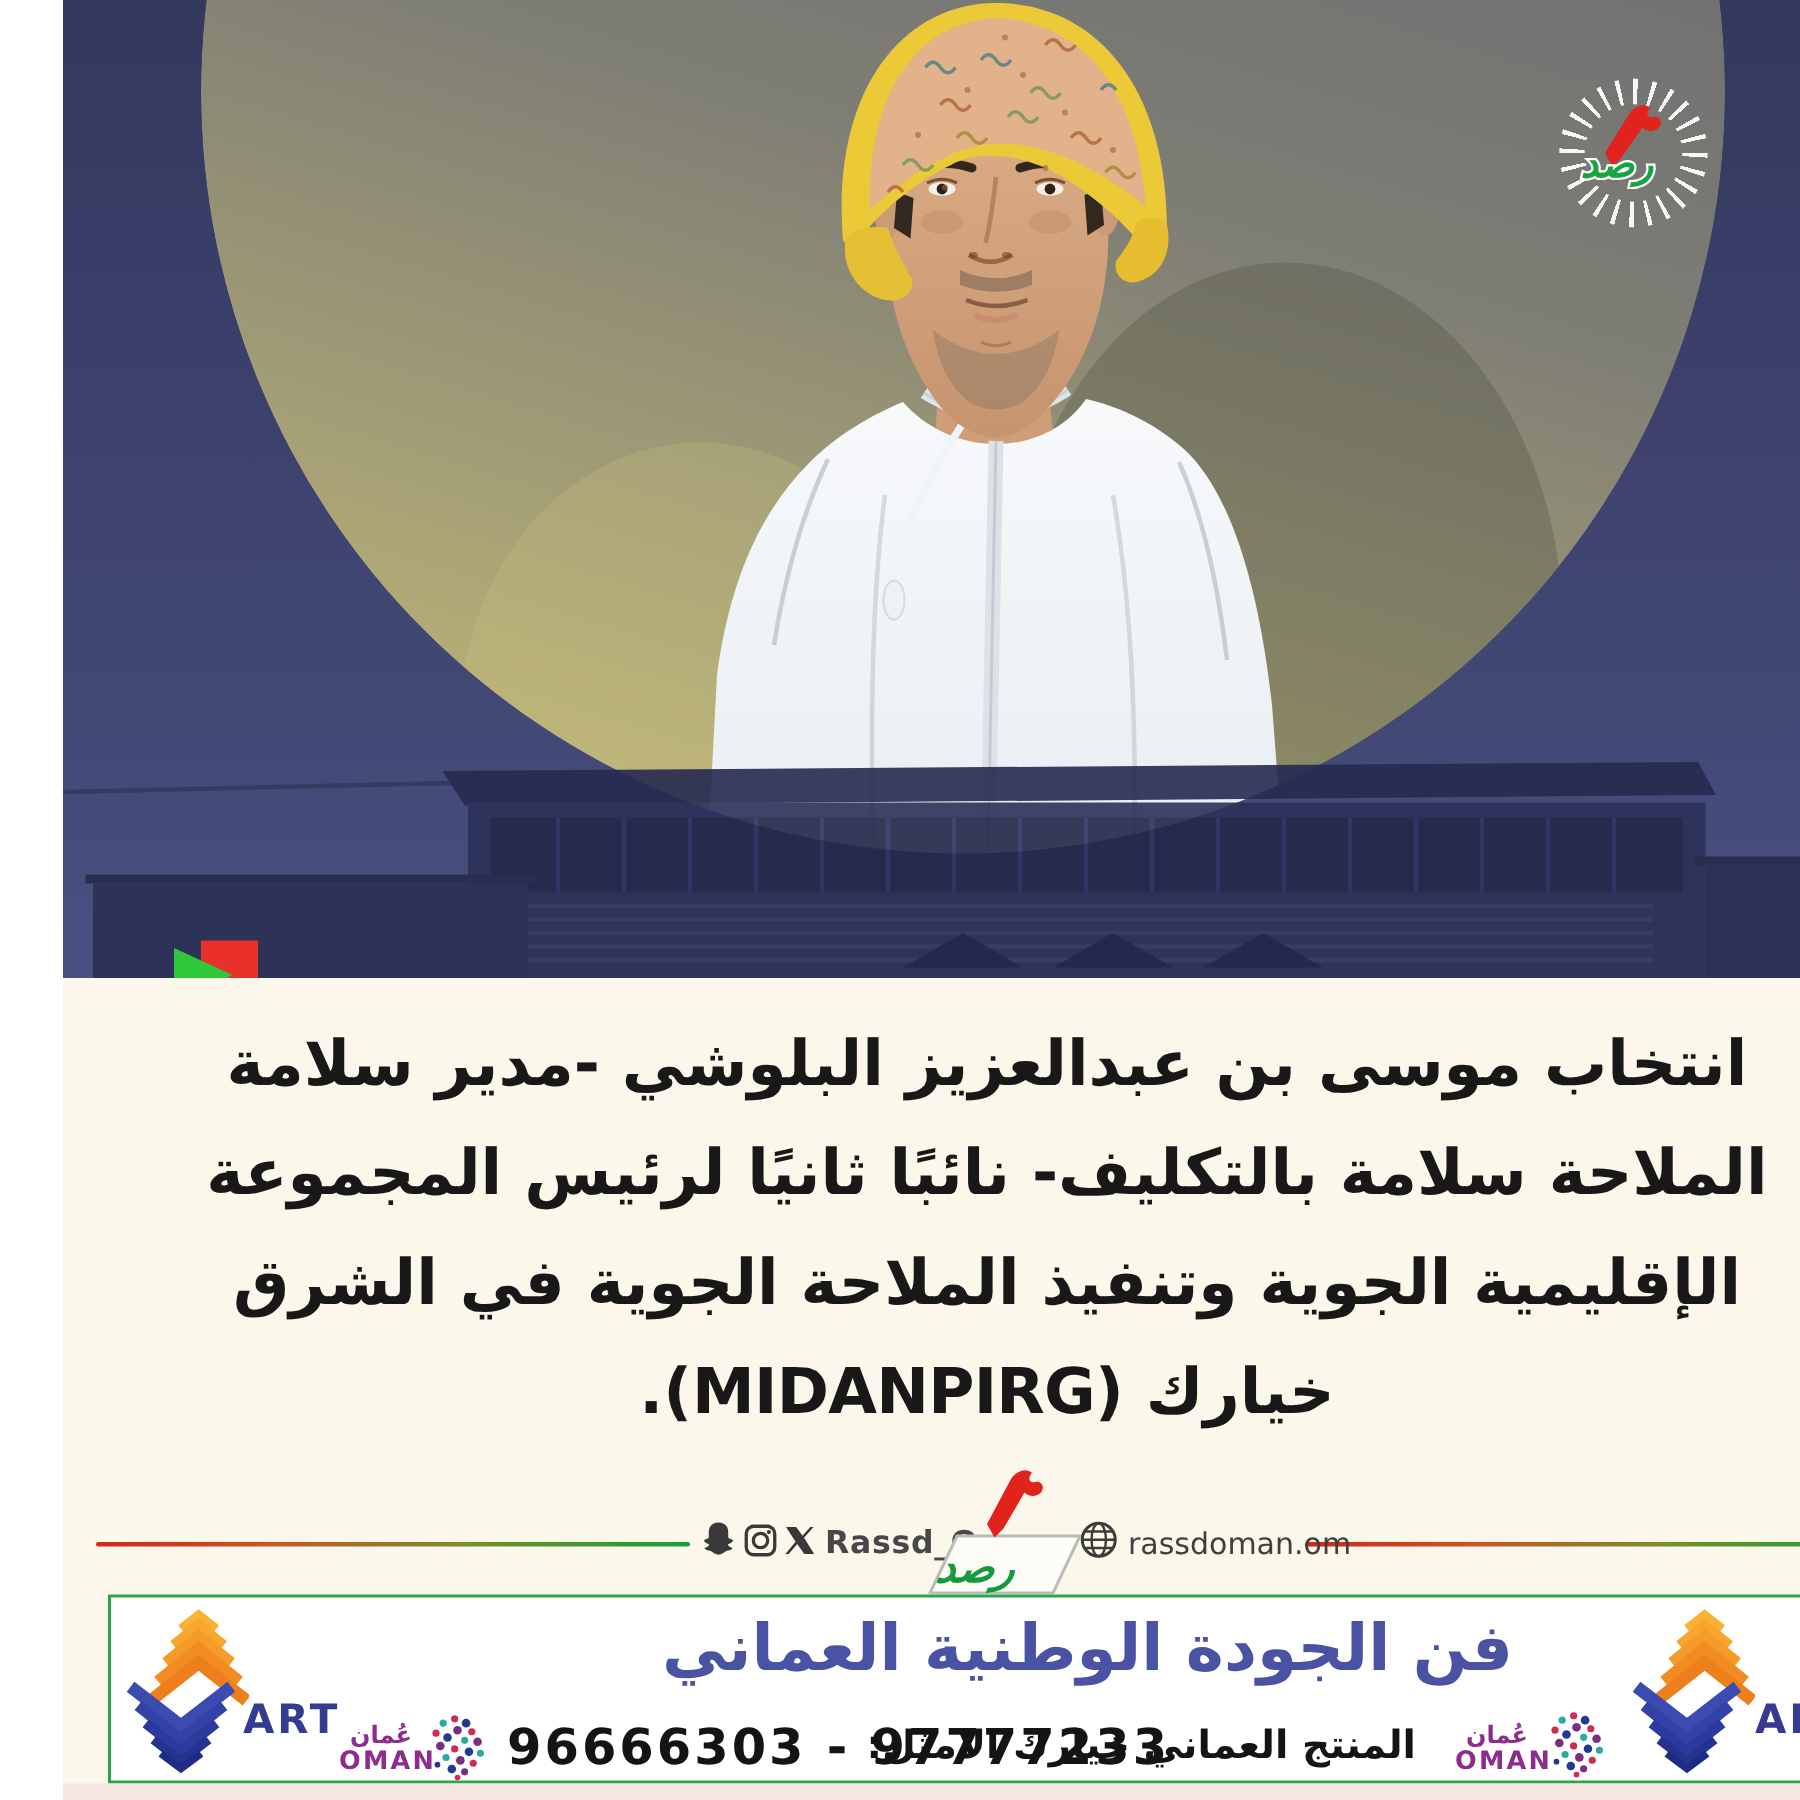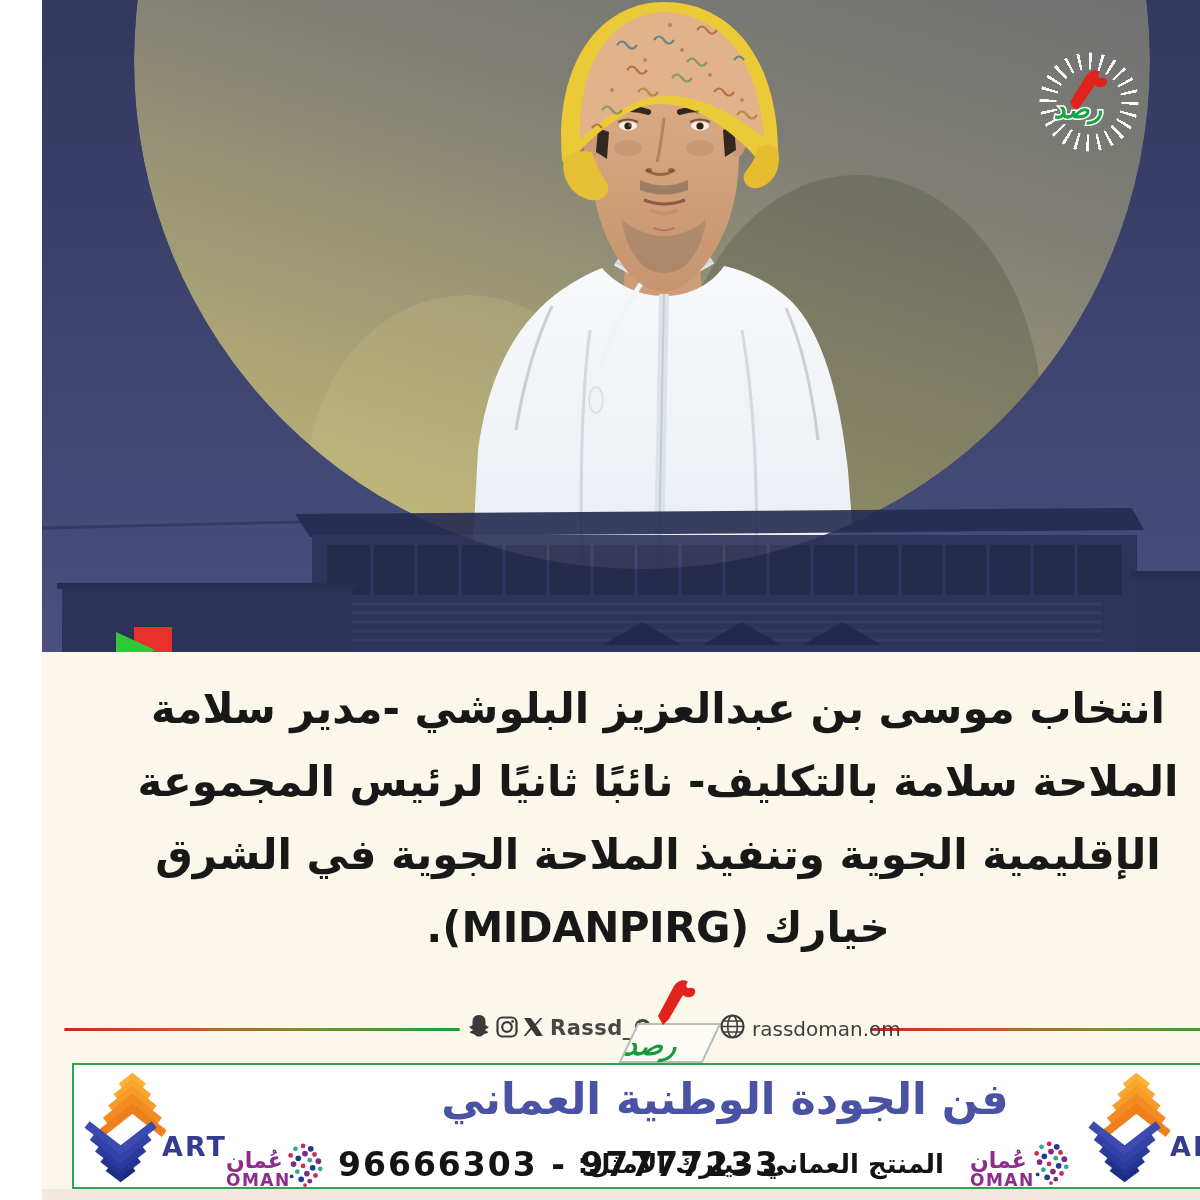--- a/index.html
+++ b/index.html
@@ -32,21 +32,21 @@
   .website{position:absolute;left:694px;top:365px;font-size:20px;color:#3f3f3f;}
   .rassd-footer-logo{position:absolute;left:548px;top:320px;}
 
   
   .banner{position:absolute;left:14px;top:411px;width:1170px;height:126px;background:#ffffff;
           border:2px solid #2fa34d;}
   .banner-title{position:absolute;left:290px;top:9px;width:722px;text-align:center;direction:rtl;
           white-space:nowrap;font-size:43px;font-weight:700;color:#4a52a4;}
   .art-label{position:absolute;top:66px;font-size:27px;font-weight:700;color:#343b90;letter-spacing:2px;}
   .oman-text{position:absolute;width:56px;text-align:center;color:#8d2c8d;font-weight:700;line-height:1.05;}
-  .oman-ar{font-size:22px;display:block;}
+  .oman-ar{font-size:16px;display:block;}
   .oman-en{font-size:17px;display:block;letter-spacing:1.5px;}
   .phones{position:absolute;left:264px;top:80px;width:322px;direction:ltr;text-align:center;
           font-size:33px;font-weight:700;color:#141414;letter-spacing:2px;white-space:nowrap;}
   .banner-subtitle{position:absolute;left:560px;top:84px;width:310px;direction:rtl;text-align:left;
           white-space:nowrap;font-size:26px;font-weight:700;color:#141414;}
 
   .bottom-strip{position:absolute;left:0;top:1189px;width:1200px;height:11px;background:#f4e6e0;}
 </style>
 </head>
 <body>

